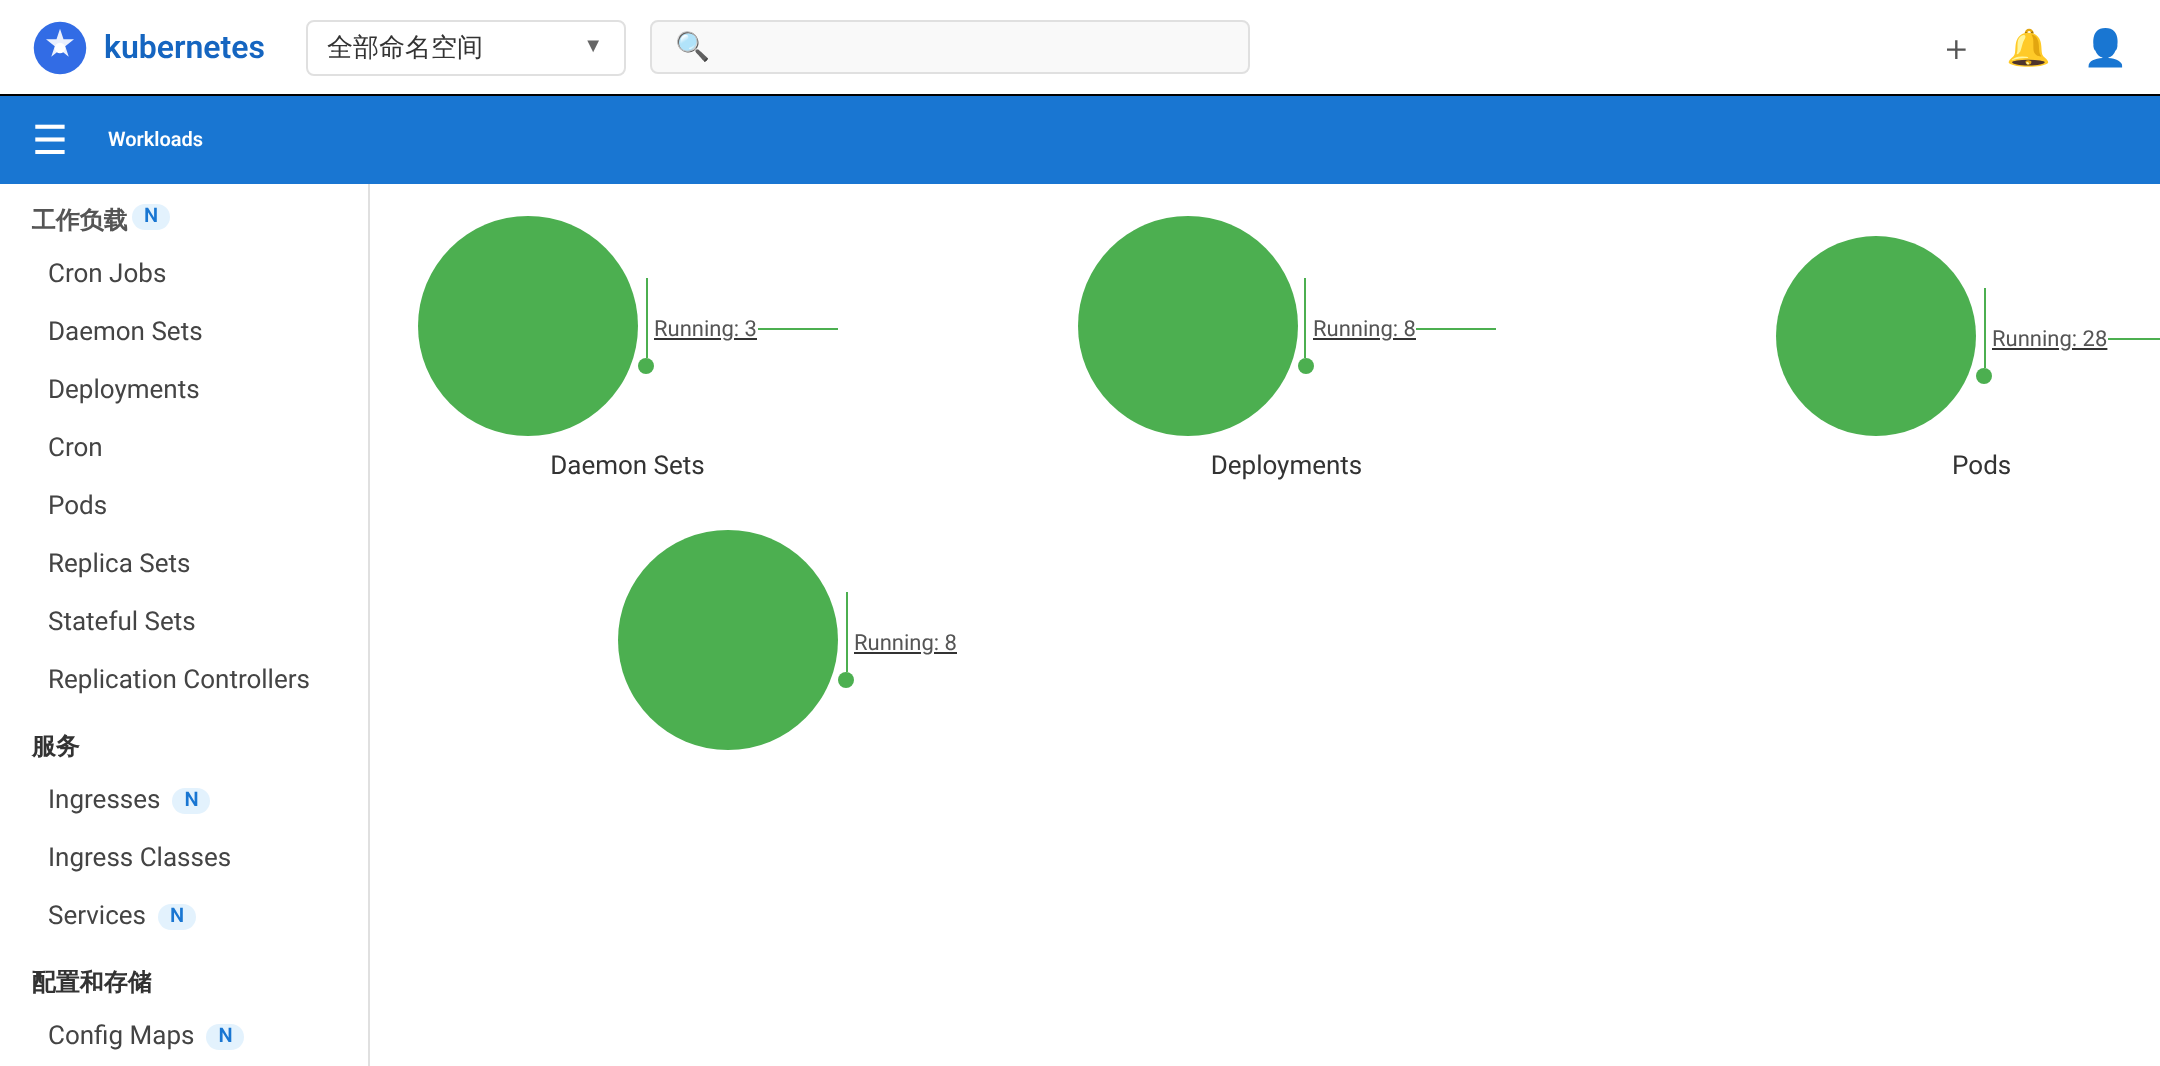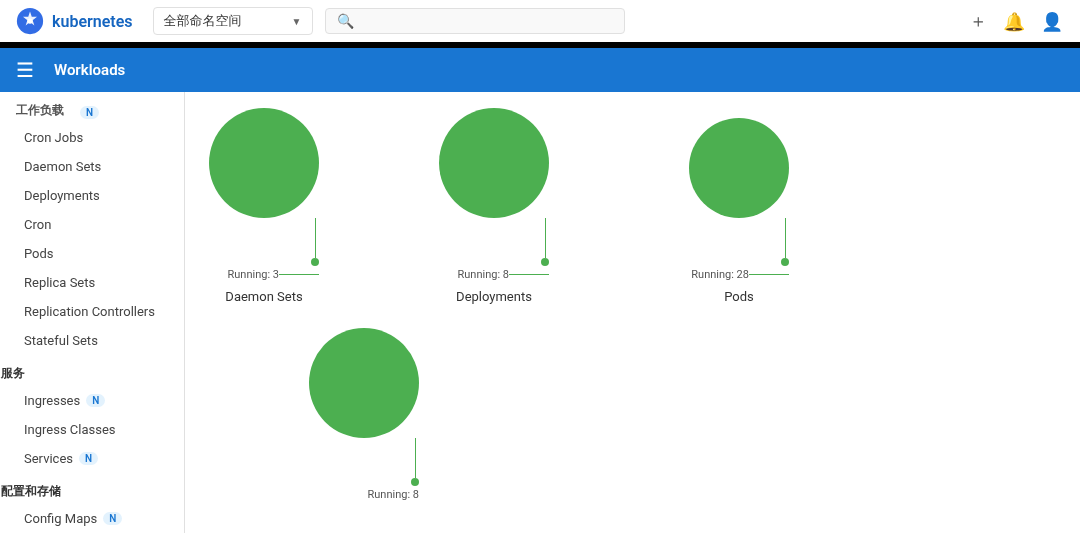--- a/index.html
+++ b/index.html
@@ -1,20 +1,20 @@
 <!DOCTYPE html>
 <html><head>
   <meta charset="utf-8">
   <style>
     * { margin: 0; padding: 0; box-sizing: border-box; }
     body { font-family: -apple-system, BlinkMacSystemFont, 'Segoe UI', Roboto, sans-serif; background: #f5f5f5; color: #333; font-size: 13px; overflow: hidden; }
 
     
     .top-nav {
-      display: flex; align-items: center; background: #fff; border-bottom: 6px solid #000000;
+      display: flex; align-items: center; background: #fff; border-bottom: 1px solid #000000;
       height: 48px; padding: 0 16px; gap: 12px;
     }
     .logo-area { display: flex; align-items: center; gap: 8px; }
     .logo-icon { width: 28px; height: 28px; }
     .logo-text { color: #1565c0; font-weight: 600; font-size: 16px; }
     .namespace-select {
       display: flex; align-items: center; gap: 4px; border: 1px solid #e0e0e0; border-radius: 4px;
       padding: 4px 10px; background: #fff; cursor: pointer; min-width: 160px; margin-left: 8px;
     }
     .namespace-text { font-size: 13px; color: #333; flex: 1; }
@@ -27,60 +27,60 @@
     .search-input { border: none; background: transparent; outline: none; font-size: 13px; color: #666; width: 100%; }
     .nav-spacer { flex: 1; }
     .nav-icons { display: flex; align-items: center; gap: 16px; }
     .nav-icon { font-size: 18px; color: #555; cursor: pointer; }
 
     
     .sub-nav {
       display: flex; align-items: center; background: #1976d2; height: 44px; padding: 0 16px; gap: 12px;
     }
     .hamburger { color: #fff; font-size: 20px; cursor: pointer; margin-right: 8px; }
-    .sub-nav-title { color: #fff; font-weight: 600; font-size: 15px; }
+    .sub-nav-title { color: #fff; font-weight: 600; font-size: 10px; }
 
     
     .layout { display: flex; height: calc(533px - 92px); overflow: hidden; }
 
     
     .sidebar {
       width: 185px; background: #fff; border-right: 1px solid #e0e0e0; overflow-y: auto; flex-shrink: 0;
       padding-bottom: 16px;
     }
     .sidebar-section-header {
-      display: flex; align-items: flex-end; gap: 16px; padding: 10px 16px 4px 16px;
+      display: flex; align-items: flex-start; gap: 2px; padding: 10px 16px 4px 16px;
       font-size: 12px; font-weight: 600; color: #555;
     }
     .sidebar-badge {
       background: #e3f2fd; color: #1976d2; border-radius: 10px; padding: 1px 6px;
       font-size: 10px; font-weight: 600;
     }
     .sidebar-item {
       padding: 7px 16px 7px 24px; cursor: pointer; color: #444; font-size: 13px;
       display: flex; align-items: center; gap: 6px;
     }
     .sidebar-group-label {
-      padding: 10px 16px 4px 1px; font-size: 12px; font-weight: 600; color: #333;
+      padding: 10px 16px 4px 16px; font-size: 12px; font-weight: 600; color: #333;
     }
 
     
     .main-content { flex: 1; overflow-y: auto; background: #fff; padding: 0; }
     .workload-status-header {
       display: flex; align-items: center; justify-content: space-between;
       padding: 16px 24px 8px 24px; border-bottom: 1px solid #f0f0f0;
     }
     .workload-status-title { font-size: 15px; font-weight: 500; color: #333; }
     .collapse-icon { color: #999; cursor: pointer; font-size: 16px; }
 
     
     .charts-area { padding: 16px 24px; }
     .charts-row { display: flex; align-items: flex-end; gap: 40px; margin-bottom: 24px; }
     .chart-item { display: flex; flex-direction: column; align-items: center; }
-    .circle-chart { position: relative; display: flex; flex-direction: column; align-items: flex-end; }
+    .circle-chart { position: relative; display: flex; flex-direction: row; align-items: center; text-decoration: underline; }
     .circle {
       border-radius: 50%; background: #4caf50;
     }
     .circle-line { width: 1px; background: #4caf50; }
     .circle-dot { width: 8px; height: 8px; border-radius: 50%; background: #4caf50; }
     .chart-label { margin-top: 8px; font-size: 13px; color: #333; text-align: center; }
   </style>
 </head>
 <body>
 
@@ -121,22 +121,22 @@
       <span>工作负载</span>
       <span class="sidebar-badge">N</span>
     </div>
 
     <div class="sidebar-item">Cron Jobs</div>
     <div class="sidebar-item">Daemon Sets</div>
     <div class="sidebar-item">Deployments</div>
     <div class="sidebar-item">Cron</div>
     <div class="sidebar-item">Pods</div>
     <div class="sidebar-item">Replica Sets</div>
+    <div class="sidebar-item">Stateful Sets</div>
     <div class="sidebar-item">Replication Controllers</div>
-    <div class="sidebar-item">Stateful Sets</div>
 
     <div class="sidebar-group-label">服务</div>
     <div class="sidebar-item">
       Ingresses <span class="sidebar-badge">N</span>
     </div>
     <div class="sidebar-item">Ingress Classes</div>
     <div class="sidebar-item">
       Services <span class="sidebar-badge">N</span>
     </div>
 

